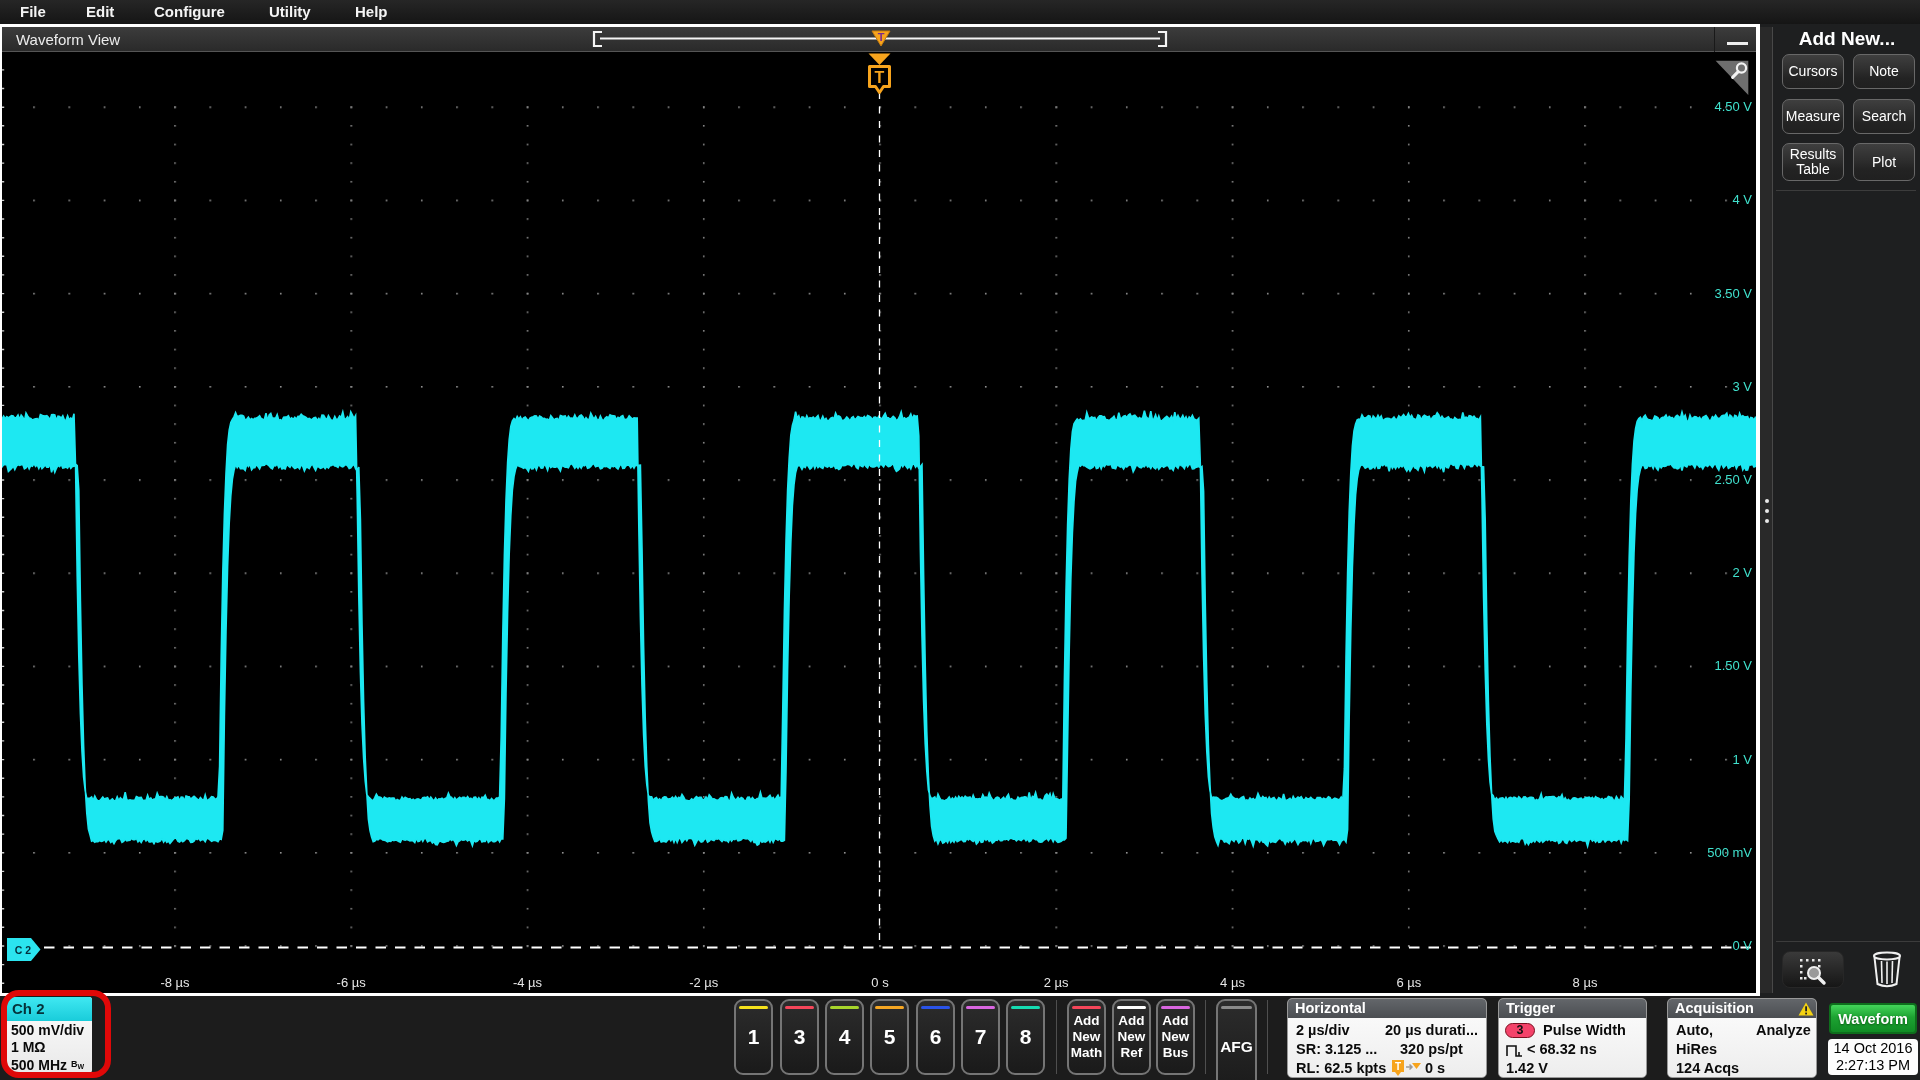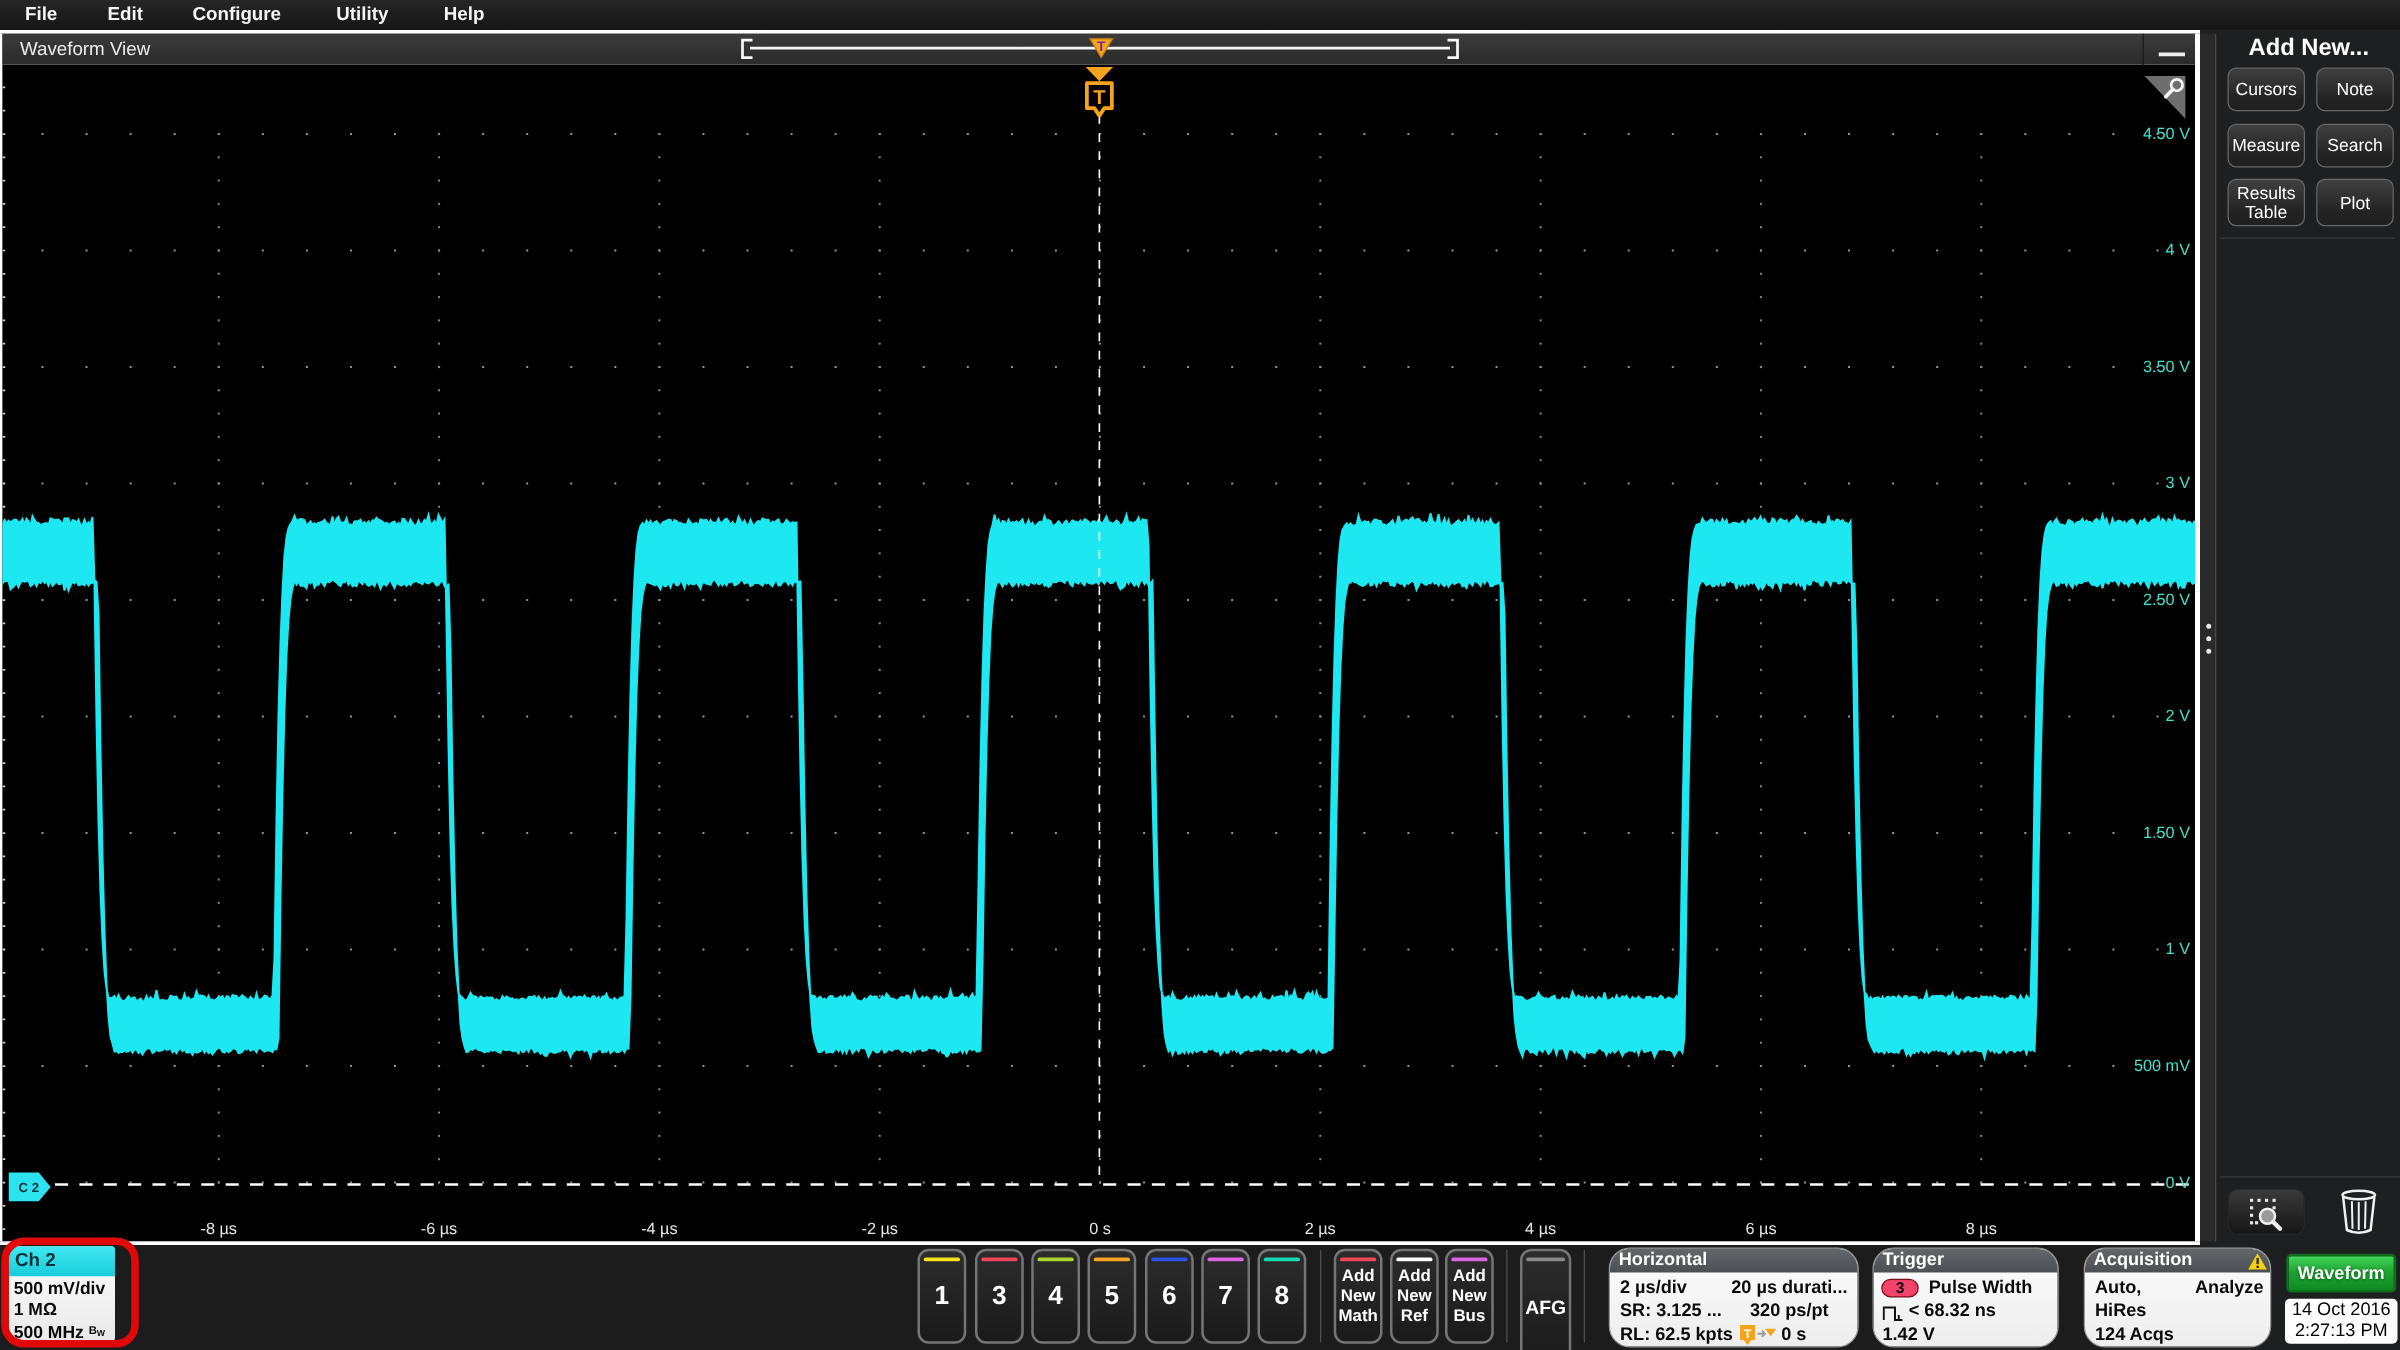--- a/index.html
+++ b/index.html
@@ -13,21 +13,21 @@
 #gutter{position:absolute;left:1760px;top:27px;width:13px;height:966px;background:#292929;border-right:1px solid #484848}
 .gd{position:absolute;width:4px;height:4px;border-radius:2px;background:#e9e9e9;left:1765px}
 #bottombar{position:absolute;left:0;top:996px;width:1760px;height:84px;background:#1c1c1c}
 .rbtn{position:absolute;width:62px;color:#fff;font-weight:normal;text-align:center;
  background:linear-gradient(#3f3f3f,#2e2e2e 45%,#232323 70%,#202020);border:1px solid #686868;border-radius:7px;
  display:flex;align-items:center;justify-content:center;font-size:14px;line-height:15px}
 .chbtn{position:absolute;background:linear-gradient(#2c2c2c,#1a1a1a);border:2px solid #757575;border-radius:9px}
 .chbtn .strip{position:absolute;left:3px;right:3px;top:5px;height:3px;border-radius:1.5px}
 .chbtn .bl{position:absolute;left:0;right:0;top:0;bottom:0;display:flex;align-items:center;justify-content:center;color:#fff;font-weight:bold;text-align:center}
 .vsep{position:absolute;width:1px;background:#4f4f4f;top:1000px;height:74px}
-.panel{position:absolute;top:998px;height:80px;background:linear-gradient(#fdfdfd,#ededed);border-radius:17px;border:1px solid #999;overflow:hidden}
+.panel{position:absolute;top:998px;height:80px;background:linear-gradient(#fdfdfd,#ededed);border-radius:5px;border:1px solid #999;overflow:hidden}
 .phead{height:19px;background:linear-gradient(#63666a,#4b4e52);color:#fff;font-size:14.5px;font-weight:bold;padding:0 0 0 7px;line-height:19px}
 .prow{position:absolute;color:#0b0b0b;font-size:14.5px;font-weight:bold;white-space:nowrap}
 </style></head><body>
 <div id="menubar">
     <span style="left:20px">File</span>
     <span style="left:86px">Edit</span>
     <span style="left:154px">Configure</span>
     <span style="left:269px">Utility</span>
     <span style="left:355px">Help</span>
   </div>

